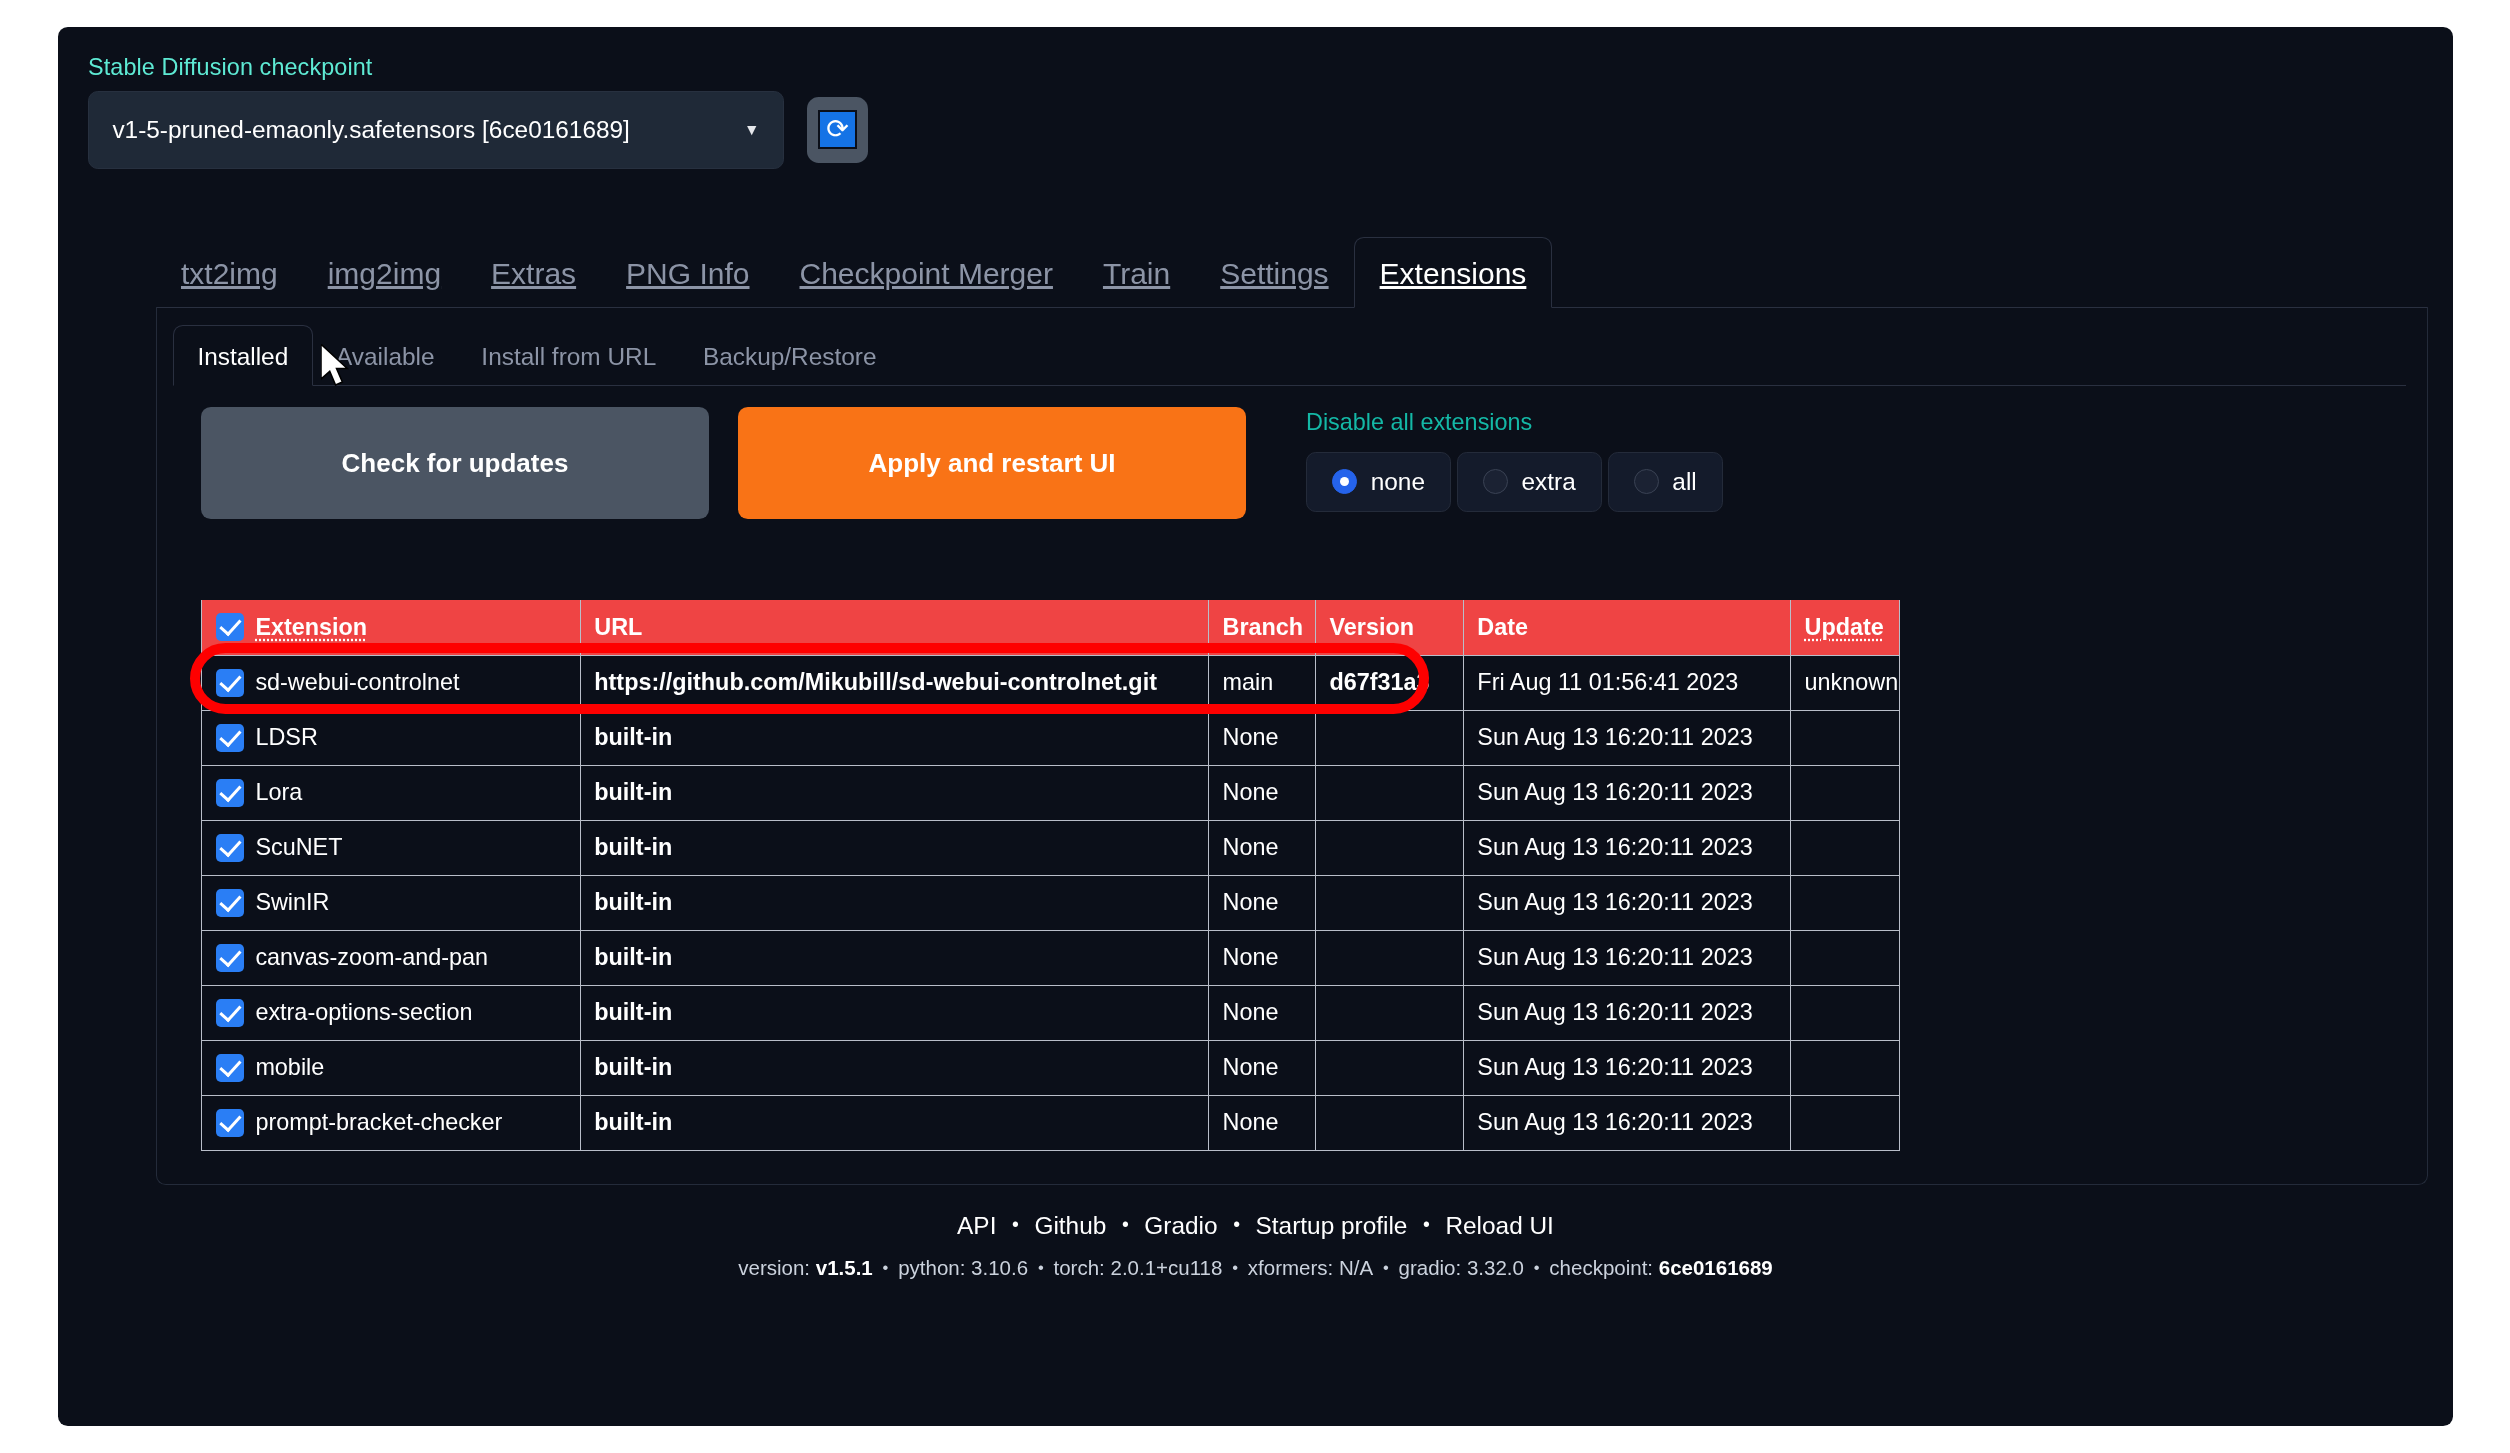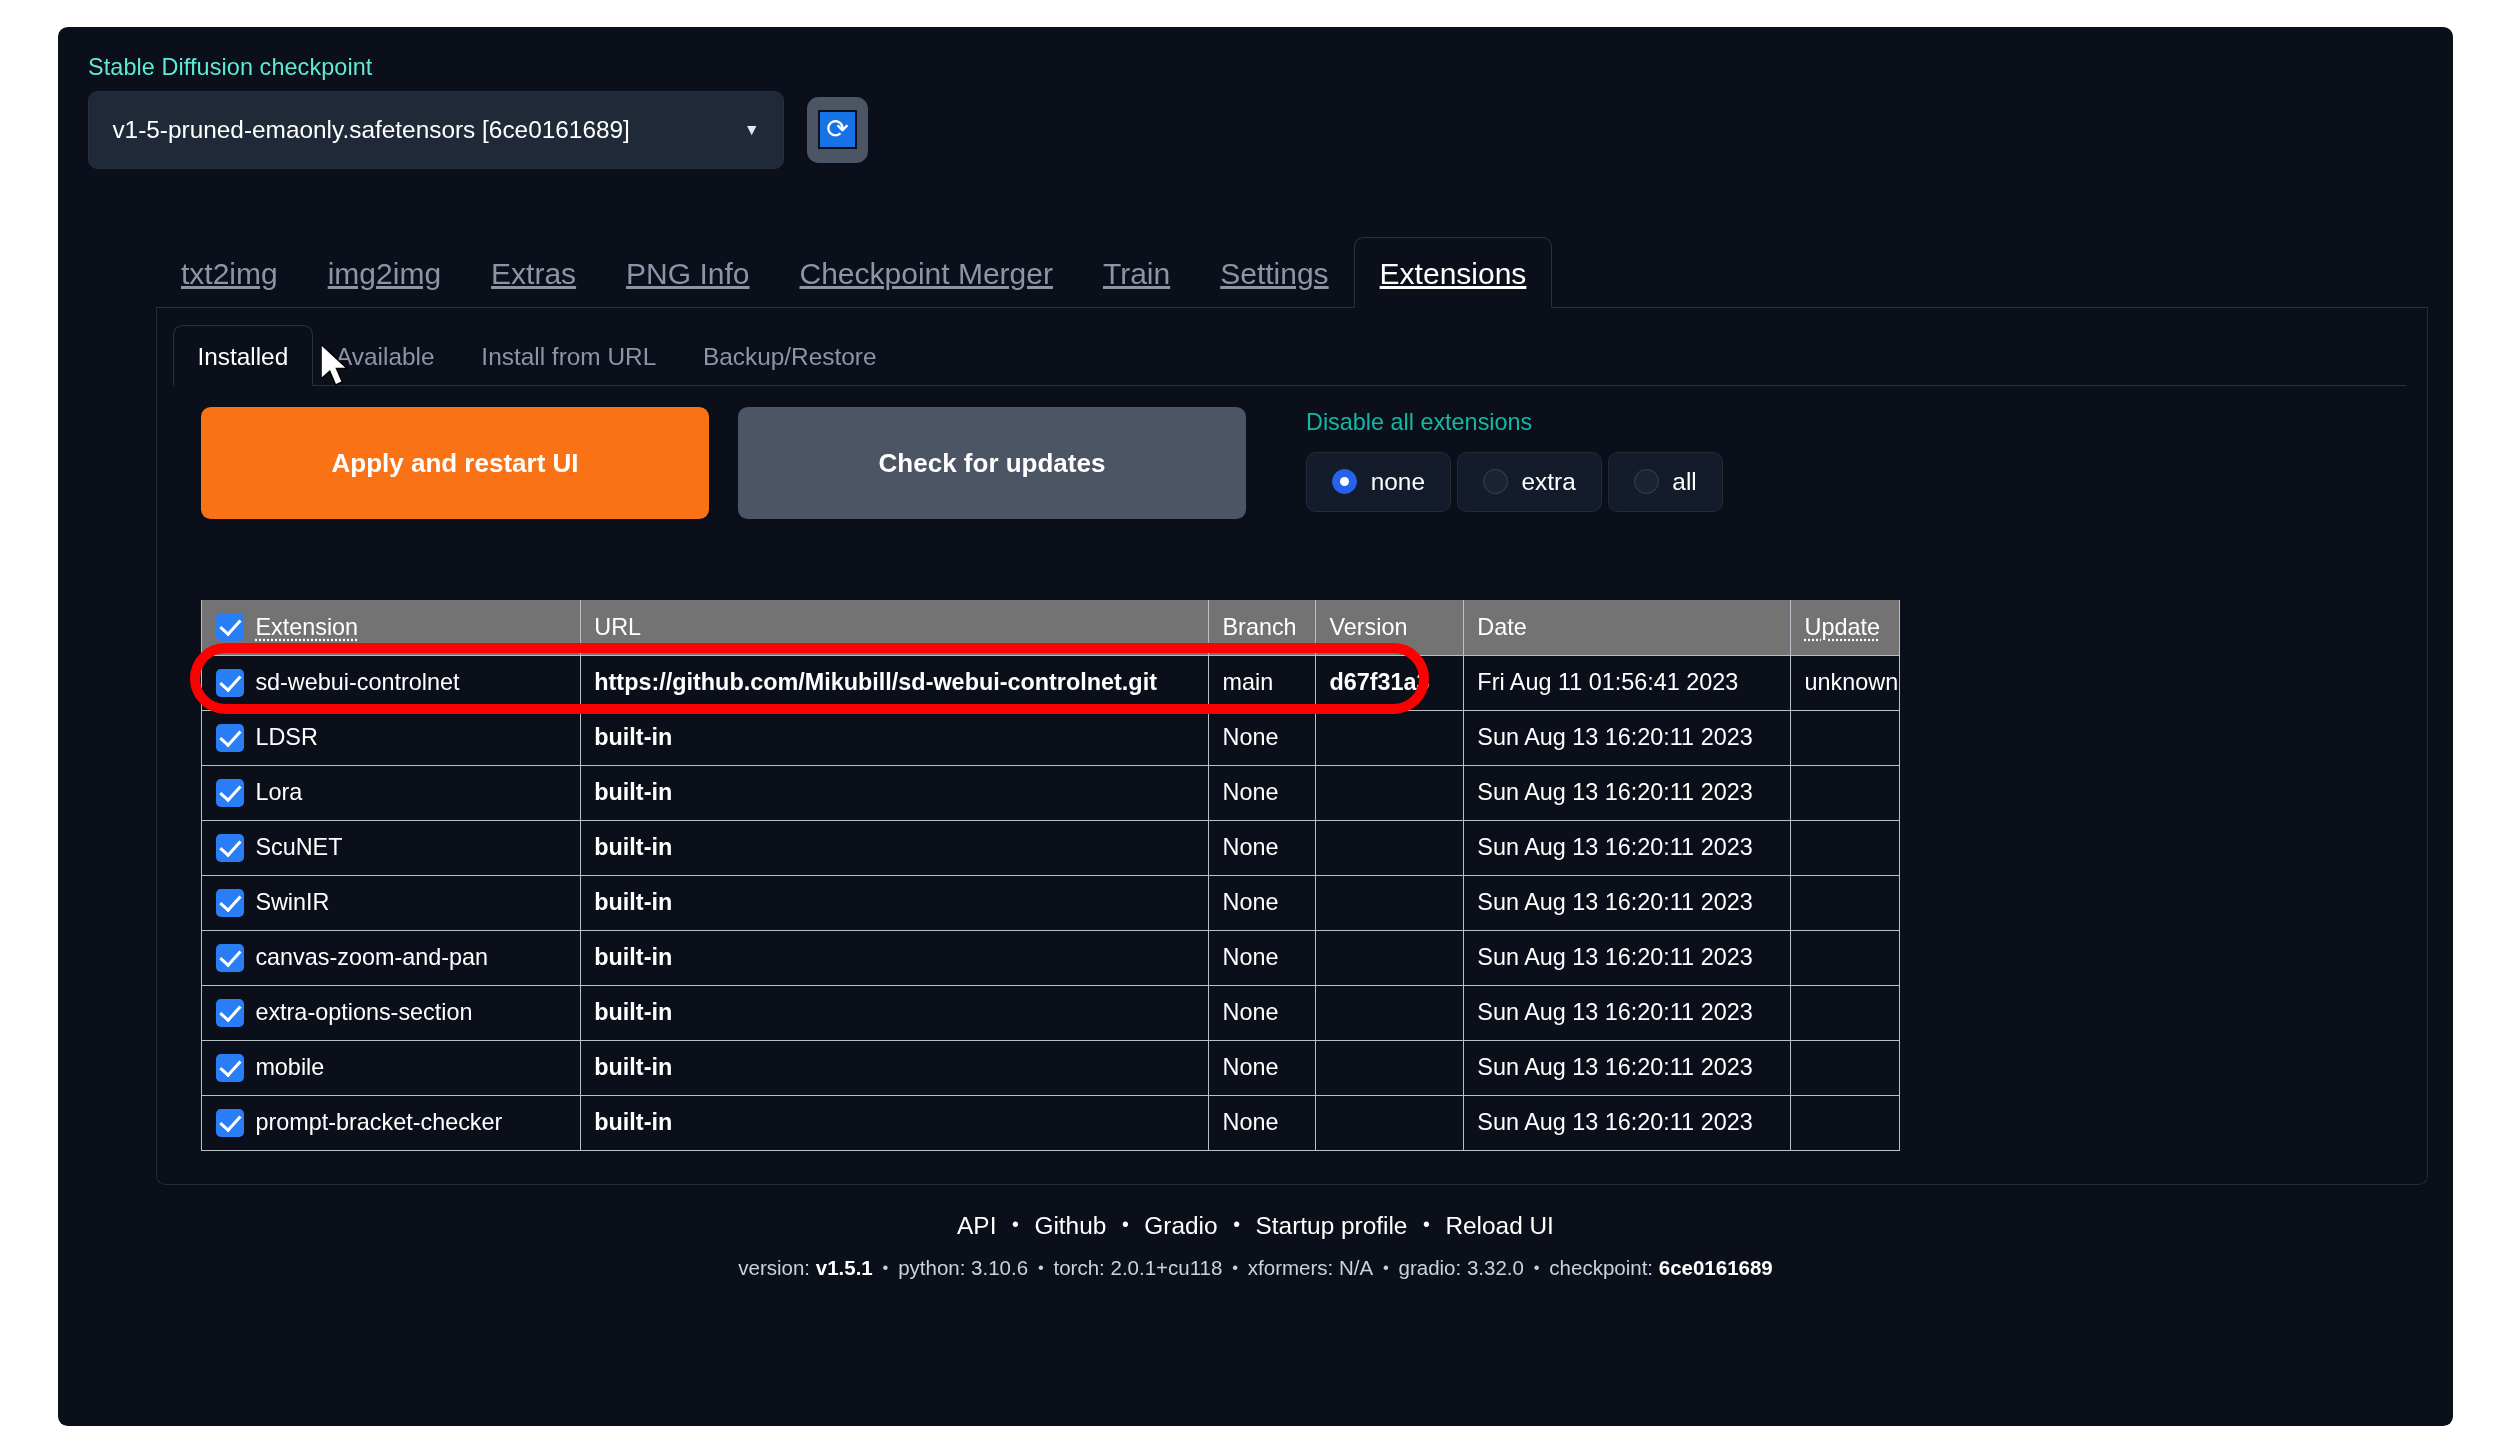--- a/index.html
+++ b/index.html
@@ -190,22 +190,22 @@
     border: 1px solid #b9bec9;
     color: #ffffff;
     font-size: 23.4px;
     text-align: left;
     padding: 8.8px 13.7px;
     height: 55px;
     overflow: hidden;
     white-space: nowrap;
   }
   table.ext-table th {
-    font-weight: normal;
-    background: #737373;
+    font-weight: bold;
+    background: #ef4444;
   }
   table.ext-table thead th { border-top: none; }
   .th-sortable { text-decoration: underline dotted; text-underline-offset: 4.9px; }
   .col-ext { width: 361px; }
   .col-url { width: 599px; }
   .col-branch { width: 102px; }
   .col-version { width: 141px; }
   .col-date { width: 312px; }
   .col-update { width: 104px; }
 
@@ -299,22 +299,22 @@
   <div class="card-outer"></div>
 
   <div class="subtabs">
     <div class="subtab active">Installed</div>
     <div class="subtab">Available</div>
     <div class="subtab">Install from URL</div>
     <div class="subtab">Backup/Restore</div>
   </div>
 
   <div class="action-row">
+    <div class="btn btn-secondary">Check for updates</div>
     <div class="btn btn-primary">Apply and restart UI</div>
-    <div class="btn btn-secondary">Check for updates</div>
 
     <div class="radio-block">
       <div class="radio-title">Disable all extensions</div>
       <div class="radio-group">
         <div class="radio-item">
           <span class="radio-dot checked"></span>
           <span class="radio-label">none</span>
         </div>
         <div class="radio-item">
           <span class="radio-dot"></span>

